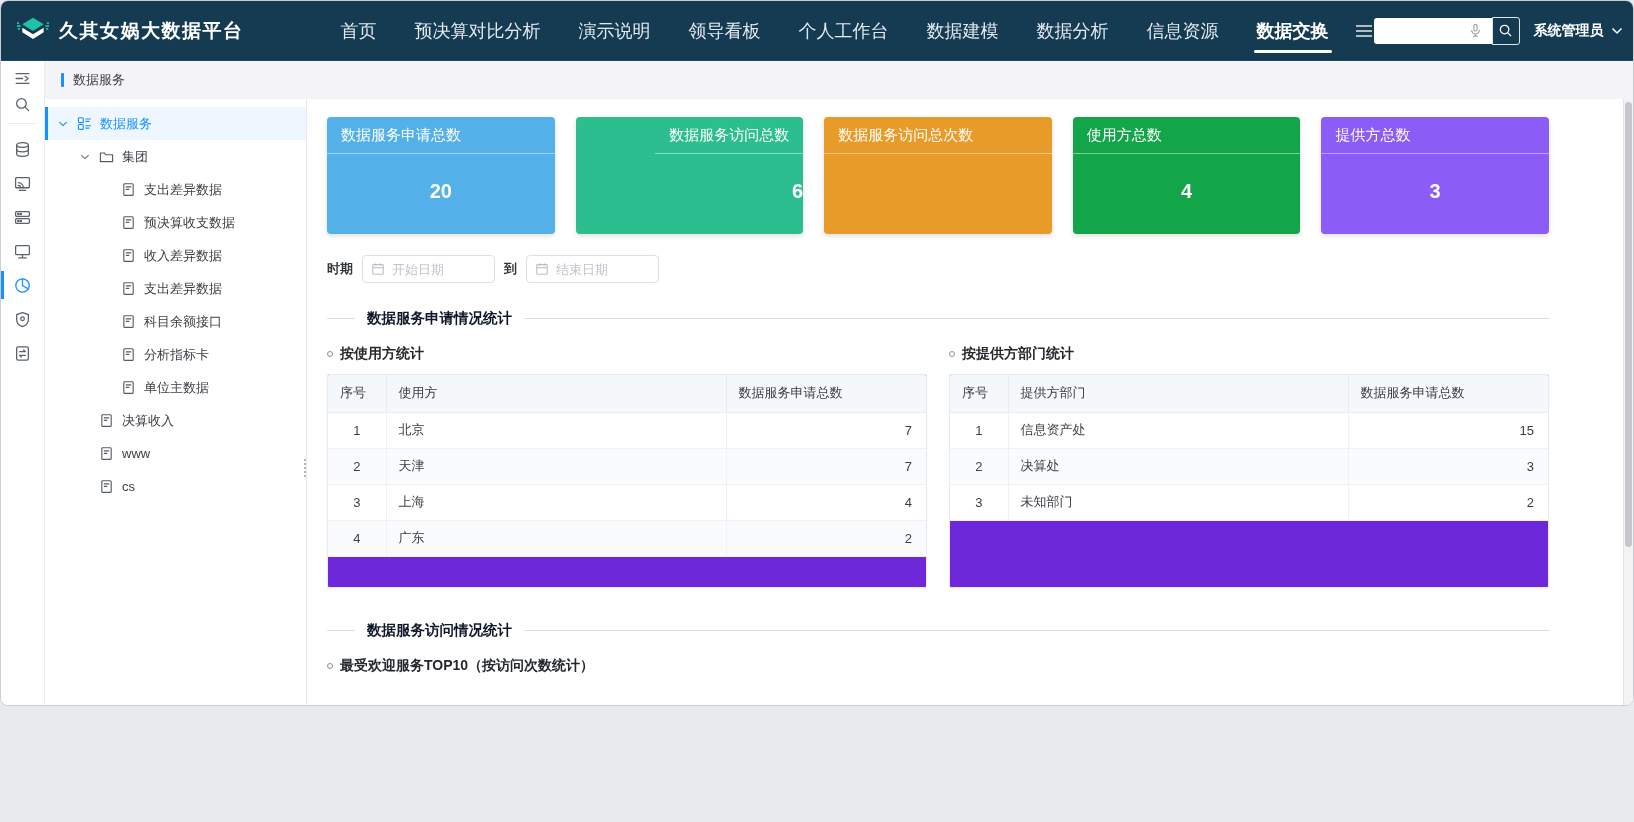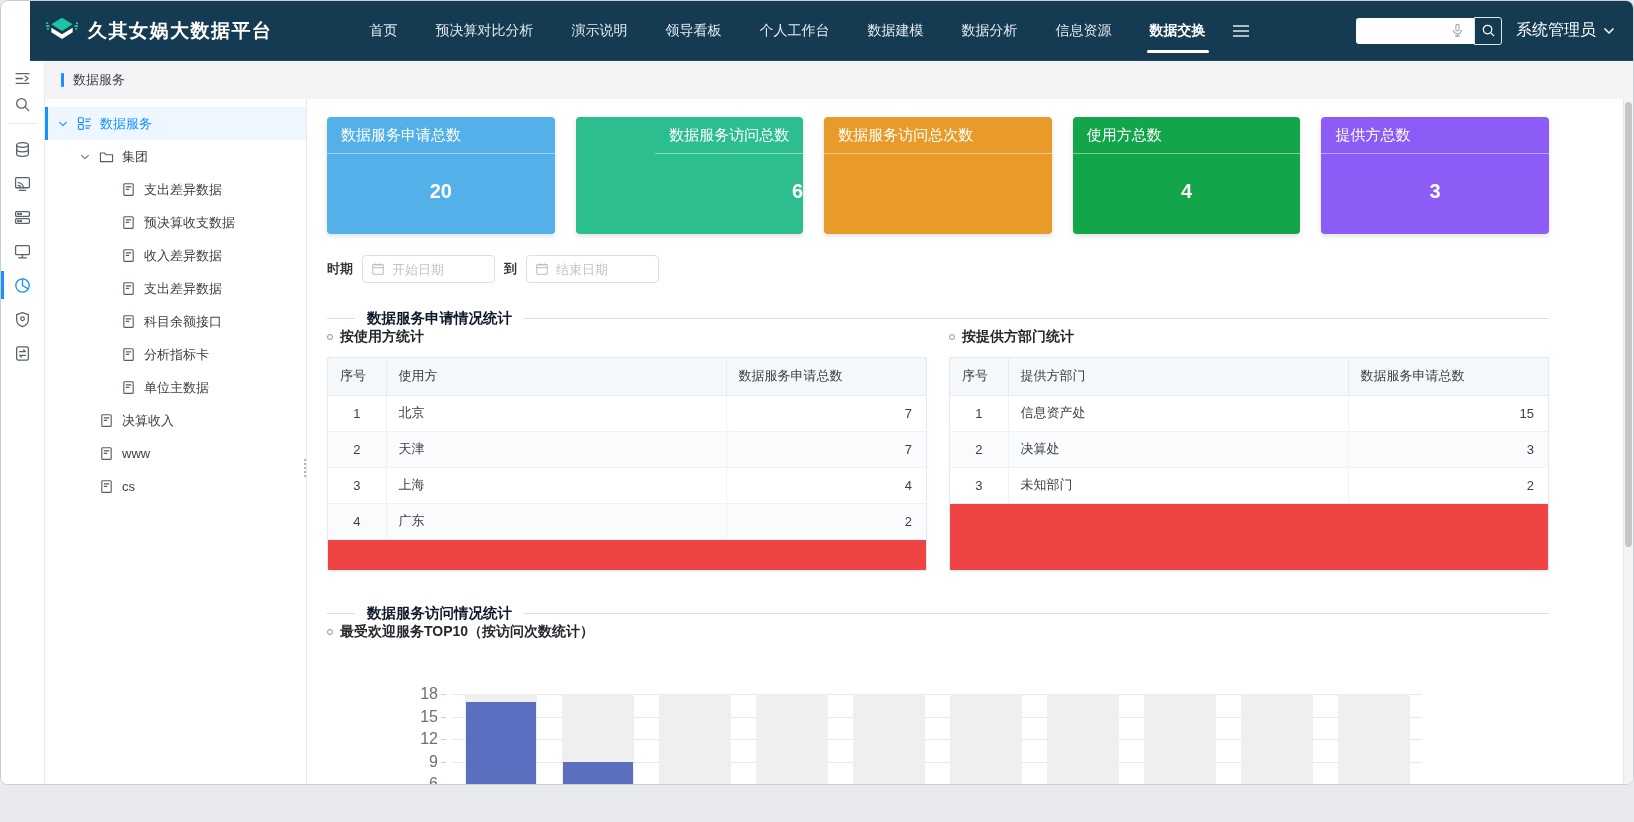--- a/index.html
+++ b/index.html
@@ -1,52 +1,52 @@
 <!DOCTYPE html>
 <html><head>
 <meta charset="utf-8">
 <style>
   * { margin:0; padding:0; box-sizing:border-box; }
   html,body { background:#e8eaed; }
   body { font-family:"Liberation Sans","DejaVu Sans",sans-serif; }
   #app {
-    position:relative; width:1634px; height:785px; background:#fff;
-    border:1px solid #c9ced3; border-radius:8px; overflow:hidden;padding-left:29px;
+    position:relative; width:1634px; height:706px; background:#fff;
+    border:1px solid #c9ced3; border-radius:8px; overflow:hidden;
   }
   
   .navbar {
     height:60px; background:#143b52; display:flex; align-items:center;
     padding:0 18px 0 16px; color:#fff; position:relative;
     border-bottom:1px solid #1e4a63;
   }
   .brand { display:flex; align-items:center; gap:10px; }
   .brand-title { font-size:19px; font-weight:700; letter-spacing:1.5px; color:#fff; white-space:nowrap; }
   .nav-menu { display:flex; align-items:center; margin-left:78px; height:100%; }
   .nav-item {
     position:relative; height:100%; display:flex; align-items:center;
-    padding:0 19px; font-size:14px; color:#e3eaef; cursor:pointer; white-space:nowrap;
+    padding:0 19px; font-size:18px; color:#e3eaef; cursor:pointer; white-space:nowrap;
   }
   .nav-item.active { color:#fff; font-weight:700; }
   .nav-item.active::after {
     content:""; position:absolute; left:16px; right:16px; bottom:7px;
     height:3px; background:#fff; border-radius:2px;
   }
   .nav-burger { margin-left:6px; cursor:pointer; display:flex; align-items:center; }
   .nav-right { margin-left:auto; display:flex; align-items:center; gap:14px; }
   .search-group { display:flex; align-items:center; }
   .search-box {
     width:118px; height:26px; background:#fff; border-radius:3px 0 0 3px;
     display:flex; align-items:center; padding:0 4px 0 8px;
   }
   .search-box input { border:none; outline:none; width:86px; font-size:12px; background:transparent; }
   .search-btn {
     width:28px; height:28px; border:1px solid #dfe6ea; border-radius:0 3px 3px 0;
     display:flex; align-items:center; justify-content:center; cursor:pointer; color:#fff;
   }
-  .user-menu { display:flex; align-items:center; gap:7px; font-size:16px; color:#fff; cursor:pointer; white-space:nowrap; }
+  .user-menu { display:flex; align-items:center; gap:7px; font-size:14px; color:#fff; cursor:pointer; white-space:nowrap;font-weight:bold; }
   
   .breadcrumb-bar {
     position:absolute; left:44px; right:0; top:60px; height:38px;
     background:#f4f4f6; display:flex; align-items:center; padding-left:16px; gap:9px;
   }
   .crumb-accent { width:3px; height:14px; background:#1890ff; border-radius:1px; }
   .breadcrumb-text { font-size:13px; color:#3a3f45; }
   
   .rail {
     position:absolute; left:0; top:60px; bottom:0; width:44px; background:#fff;
@@ -110,28 +110,28 @@
     width:133px; height:28px; border:1px solid #dcdfe6; border-radius:4px;
     display:flex; align-items:center; padding:0 8px; gap:7px; background:#fff; color:#b6bcc6;
   }
   .date-input input { border:none; outline:none; width:90px; font-size:13px; background:transparent; }
   .date-input input::placeholder { color:#bfc5cd; }
   
   .section-divider { margin-top:26px; display:flex; align-items:center; }
   .section-divider .line-l { width:28px; height:1px; background:#dcdee1; }
   .section-divider .sec-title { padding:0 12px; font-size:14.5px; font-weight:700; color:#0f172a; white-space:nowrap; }
   .section-divider .line-r { flex:1; height:1px; background:#dcdee1; }
-  .subtitle { display:flex; align-items:center; gap:7px; }
+  .subtitle { margin-top:17px; display:flex; align-items:center; gap:7px; }
   .subtitle .bullet { width:6px; height:6px; border:1px solid #8e949b; border-radius:50%; }
   .subtitle .sub-text { font-size:14px; font-weight:700; color:#24282d; }
   
   .tables-row { margin-top:11px; display:flex; gap:22px; align-items:flex-start; }
   .table-wrap {
     flex:1; height:214px; border:1px solid #e7ebf1; border-radius:2px; overflow:hidden;
-    box-shadow:0 1px 3px rgba(0,0,0,0.04); background:#ef4444;
+    box-shadow:0 1px 3px rgba(0,0,0,0.04); background:#6d28d9;
   }
   table.data-table { width:100%; border-collapse:collapse; table-layout:fixed; }
   .data-table th {
     background:#f5f8fb; height:37px; font-size:13px; font-weight:400; color:#3a3f45;
     text-align:left; padding:0 12px; border-bottom:1px solid #e6ecf2; border-right:1px solid #e6ecf2;
   }
   .data-table th:last-child, .data-table td:last-child { border-right:none; }
   .data-table td {
     height:36px; font-size:13px; color:#3a3f45; padding:0 12px;
     border-bottom:1px solid #eef1f5; border-right:1px solid #eef1f5; background:#fff;

